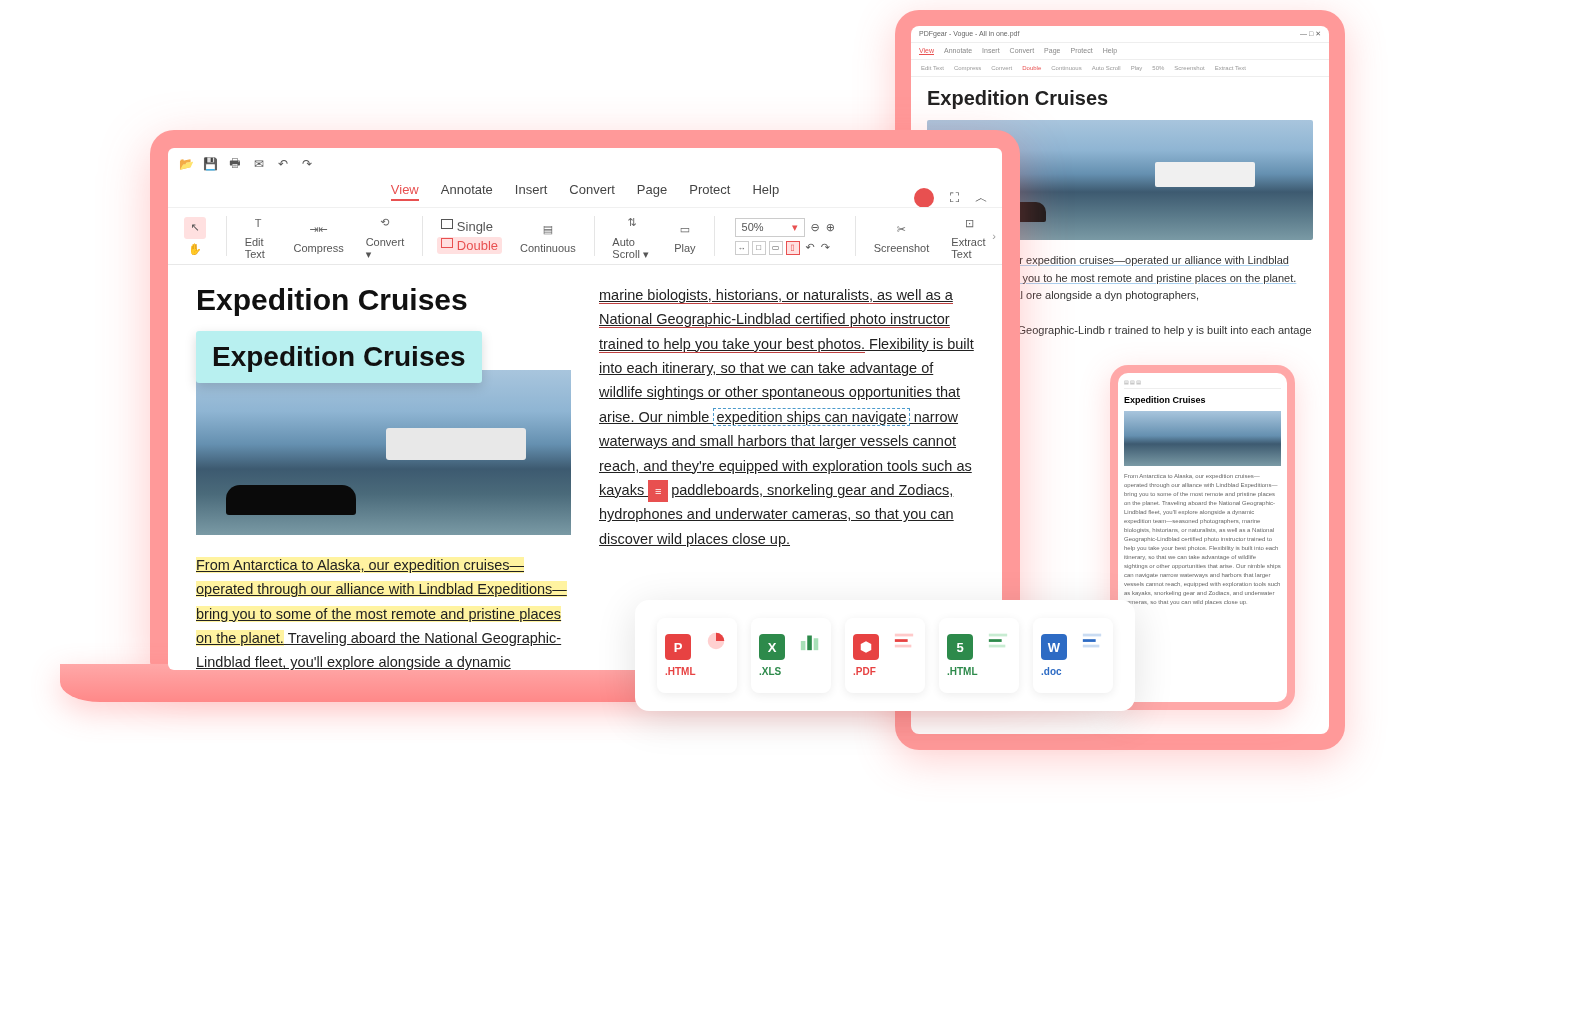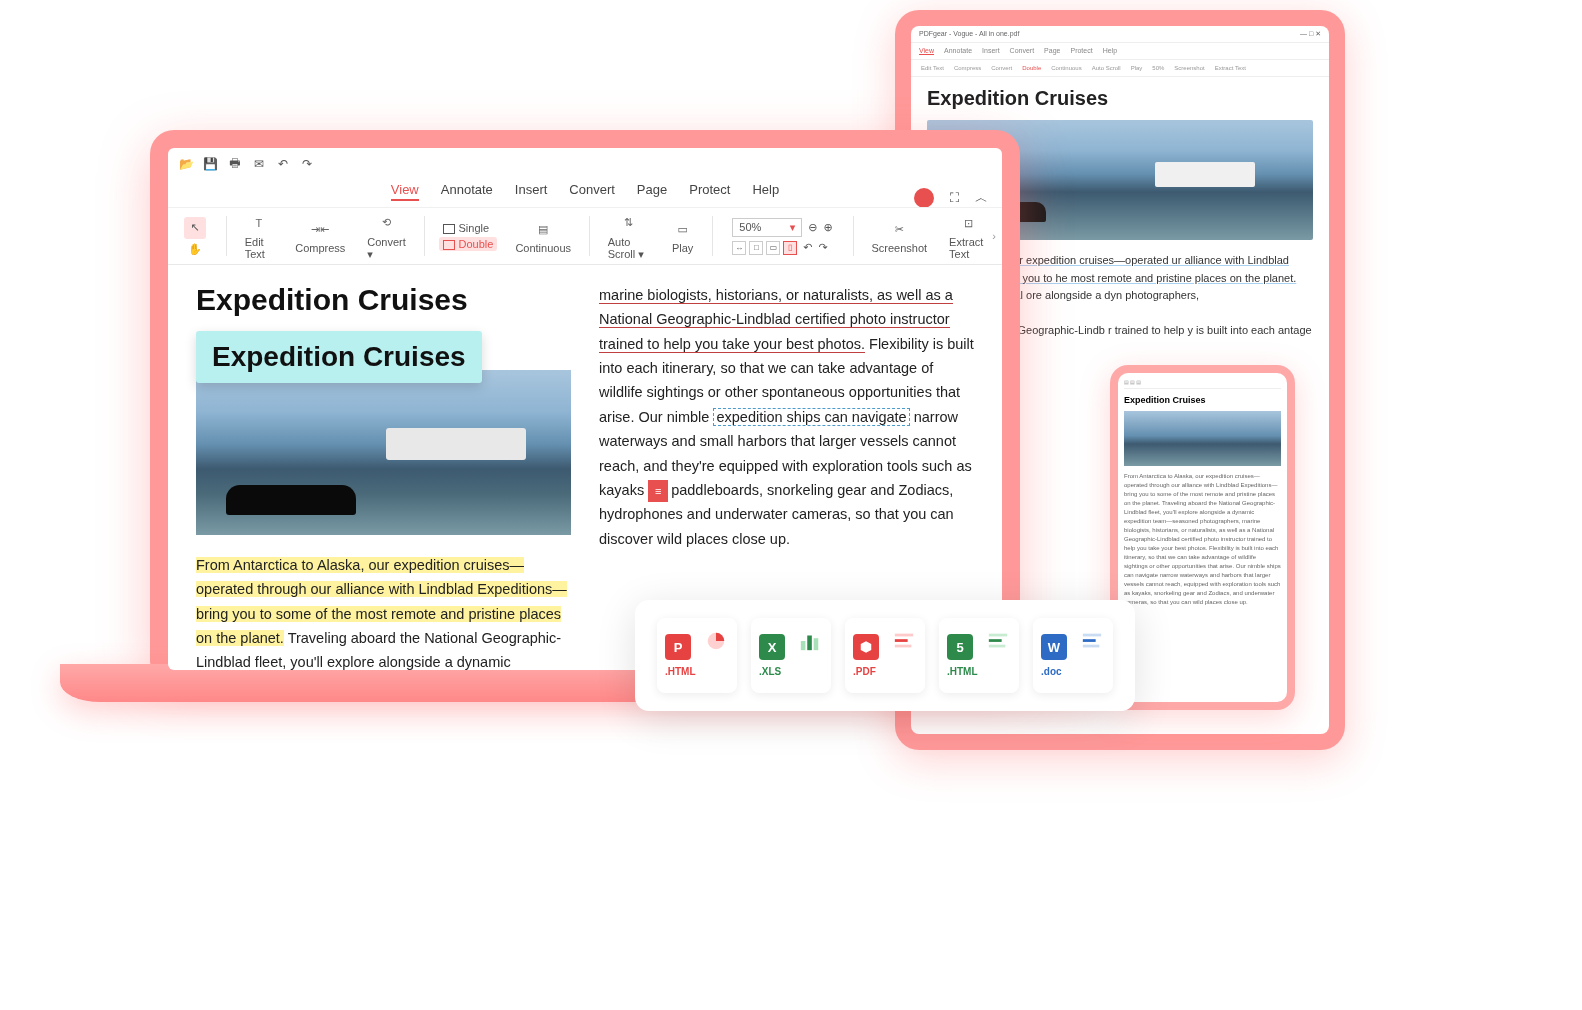--- a/index.html
+++ b/index.html
@@ -185,21 +185,21 @@
   gap: 14px;
   border-top: 1px solid #f0f0f0;
   border-bottom: 1px solid #e8e8e8;
   font-size: 11px;
   color: #555;
   position: relative;
 }
 .rgroup { display: flex; flex-direction: column; align-items: center; gap: 2px; padding: 0 4px; }
 .rgroup .icn { width: 22px; height: 22px; display: flex; align-items: center; justify-content: center; color: #666; }
 .rgroup2 { display: flex; flex-direction: column; gap: 2px; }
-.rgroup2 .row { display: flex; align-items: flex-end; gap: 4px; font-size: 11px; padding: 1px 4px; }
+.rgroup2 .row { display: flex; align-items: flex-start; gap: 4px; font-size: 13px; padding: 1px 4px; }
 .rgroup2 .row.active { background: #ffe0e0; color: #e85050; border-radius: 3px; }
 .rgroup2 .row .sq { width: 12px; height: 10px; border: 1px solid currentColor; }
 .rcols { display: flex; flex-direction: column; gap: 4px; padding: 0 6px; }
 .zoom { border: 1px solid #ccc; padding: 2px 6px; width: 70px; display: flex; justify-content: space-between; align-items: center; font-size: 11px; }
 .smallbtns { display: flex; gap: 3px; }
 .smallbtns span { width: 14px; height: 14px; border: 1px solid #ccc; font-size: 8px; display: flex; align-items: center; justify-content: center; }
 .smallbtns span.act { background: #ffe0e0; border-color: #e85050; color: #e85050; }
 .sep { width: 1px; height: 40px; background: #e5e5e5; }
 .ribbon-more { position: absolute; right: 6px; color: #999; }
 .cursorbtn { background: #ffe0e0; border-radius: 3px; padding: 4px; width: 22px; height: 22px; display: flex; align-items: center; justify-content: center; }
@@ -246,21 +246,21 @@
 .doc-photo::after {
   content: '';
   position: absolute;
   left: 8%;
   bottom: 12%;
   width: 130px;
   height: 30px;
   background: #0a0a0a;
   border-radius: 14px 14px 3px 3px;
 }
-.para { font-size: 14.5px; line-height: 1.68; color: #222; }
+.para { font-size: 14.5px; line-height: 1.68; color: #222; text-decoration: underline; }
 .hl { background: #fff3a0; }
 .ul-red { border-bottom: 1px solid #c04040; }
 .dashed-box { border: 1px dashed #4a9acc; padding: 0 2px; }
 .note-icon {
   display: inline-flex;
   width: 20px;
   height: 22px;
   background: #e85050;
   color: #fff;
   align-items: center;

